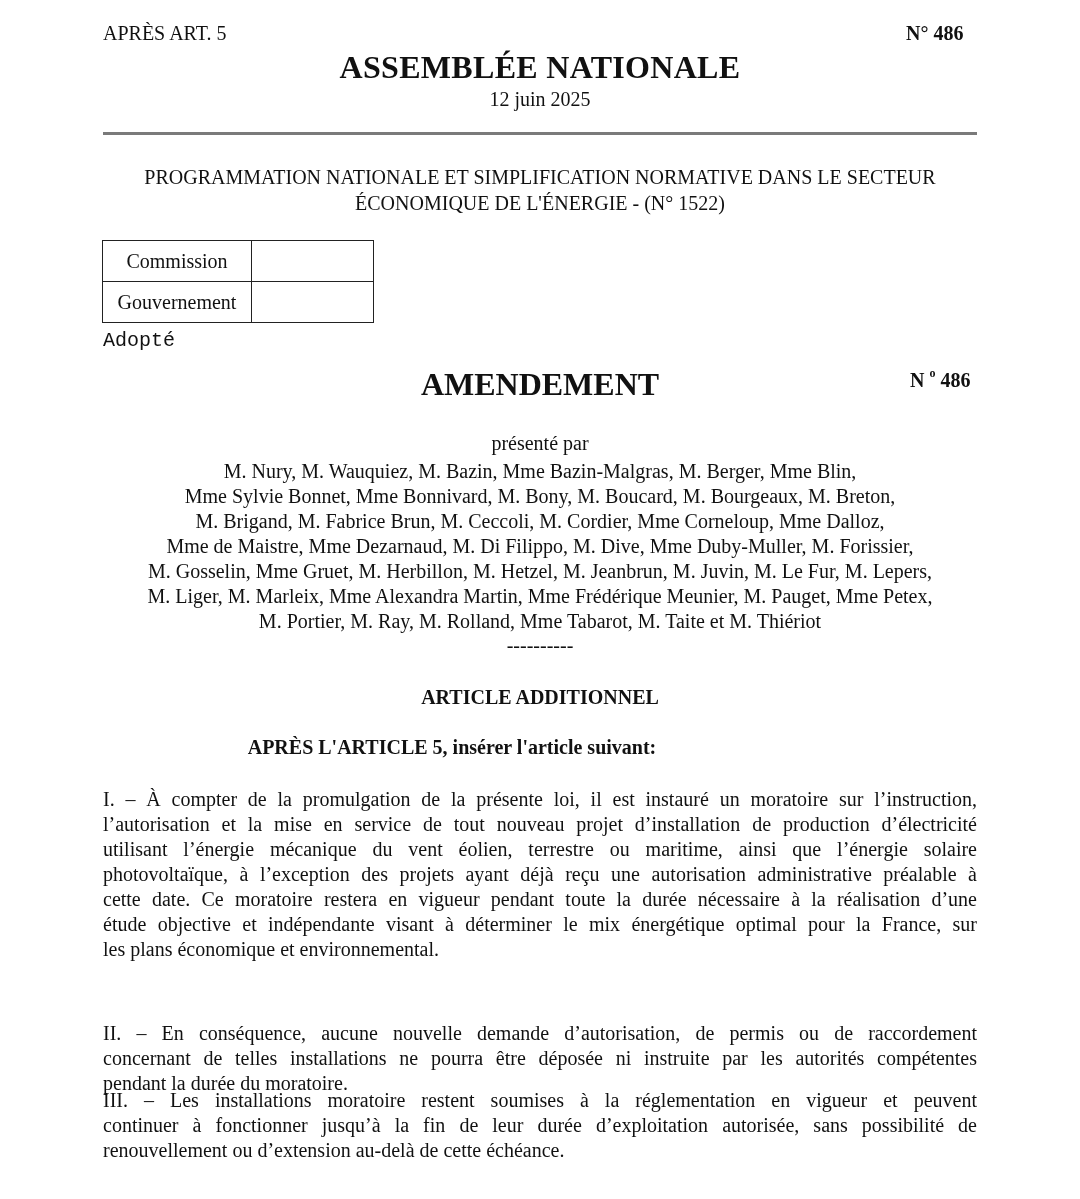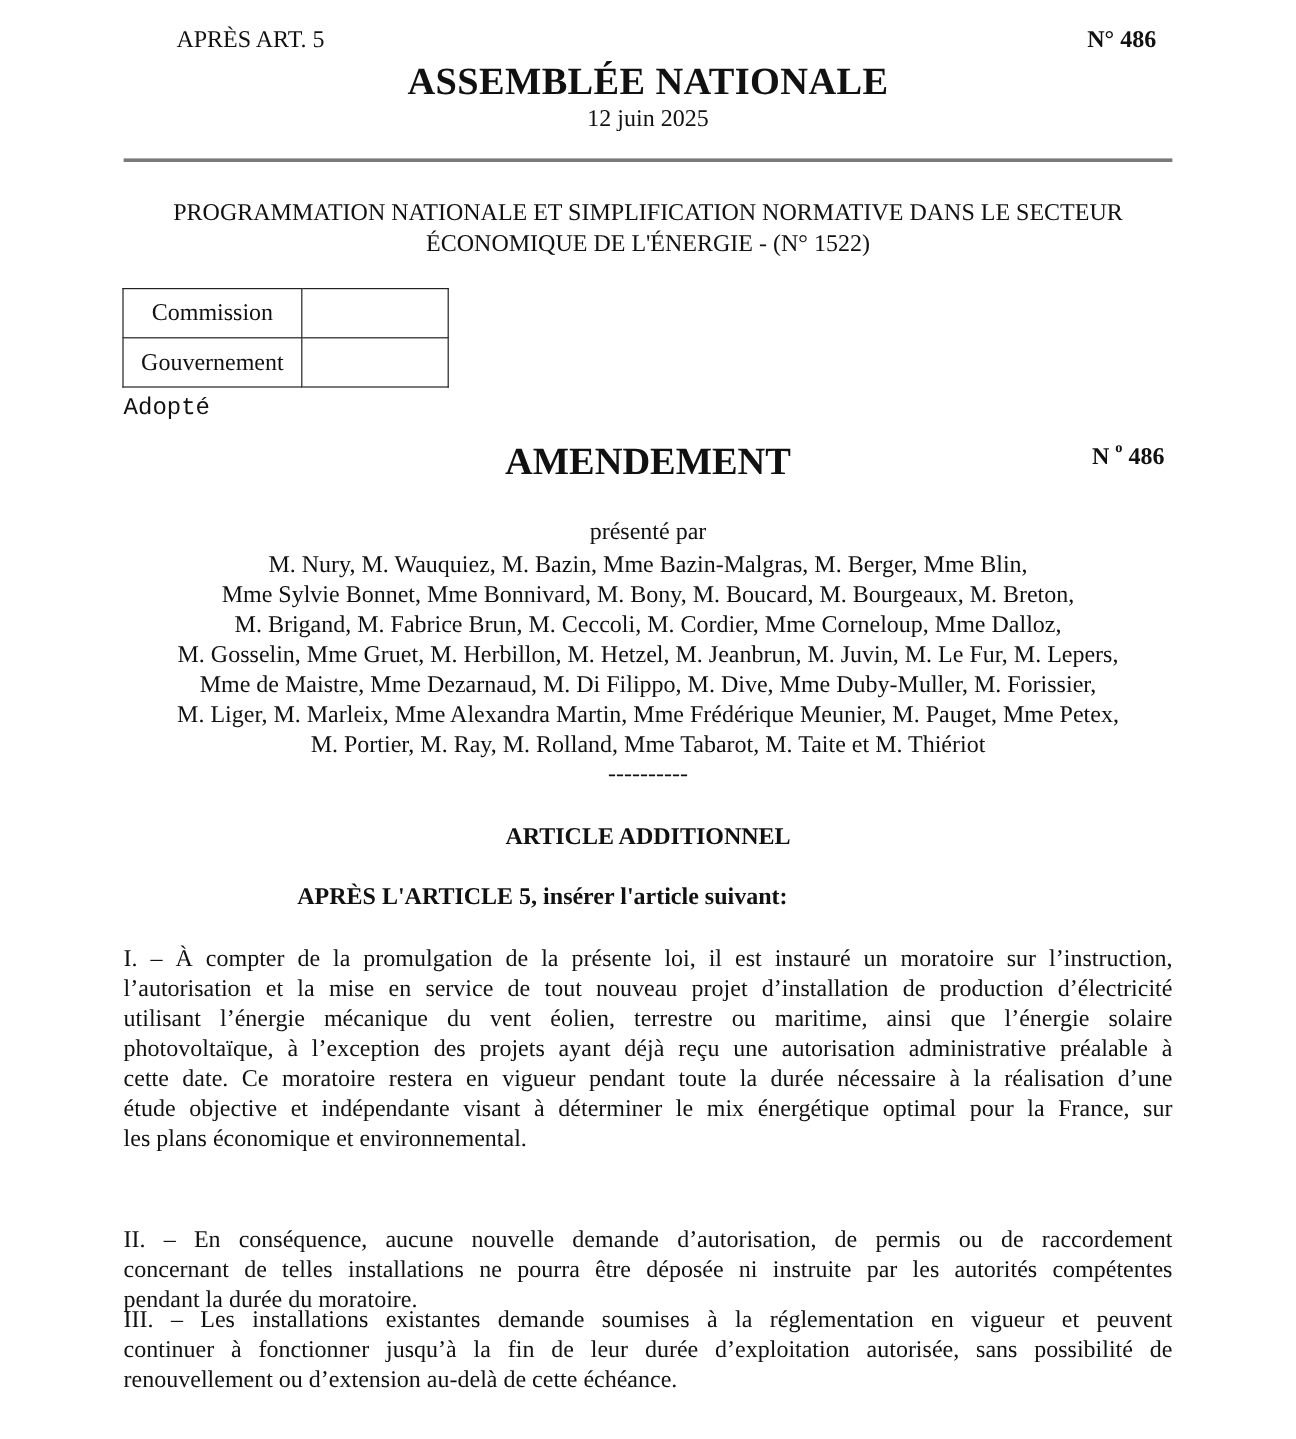--- a/index.html
+++ b/index.html
@@ -12,21 +12,20 @@
       height: 1199px;
       position: relative;
       overflow: hidden;
       font-family: "Liberation Serif", "DejaVu Serif", serif;
       color: #111111;
     }
     .abs { position: absolute; }
     .header-left {
       left: 103px; top: 22px;
       font-size: 20px;
-      margin-left: 44px;
     }
     .header-right {
       left: 906px; top: 22px;
       font-size: 20px;
       font-weight: bold;
       font-family: Liberation Serif, serif;
     }
     .assembly-title {
       left: 0; width: 1080px; top: 49px;
       text-align: center;
@@ -164,22 +163,22 @@
 
 <div class="abs amend-title">AMENDEMENT</div>
 <div class="abs amend-number"><span>N</span> <sup>o</sup> <span>486</span></div>
 
 <div class="abs presented">présenté par</div>
 
 <div class="abs authors">
   <div>M. Nury, M. Wauquiez, M. Bazin, Mme Bazin-Malgras, M. Berger, Mme Blin,</div>
   <div>Mme Sylvie Bonnet, Mme Bonnivard, M. Bony, M. Boucard, M. Bourgeaux, M. Breton,</div>
   <div>M. Brigand, M. Fabrice Brun, M. Ceccoli, M. Cordier, Mme Corneloup, Mme Dalloz,</div>
+  <div>Mme de Maistre, Mme Dezarnaud, M. Di Filippo, M. Dive, Mme Duby-Muller, M. Forissier,</div>
   <div>M. Gosselin, Mme Gruet, M. Herbillon, M. Hetzel, M. Jeanbrun, M. Juvin, M. Le Fur, M. Lepers,</div>
-  <div>Mme de Maistre, Mme Dezarnaud, M. Di Filippo, M. Dive, Mme Duby-Muller, M. Forissier,</div>
   <div>M. Liger, M. Marleix, Mme Alexandra Martin, Mme Frédérique Meunier, M. Pauget, Mme Petex,</div>
   <div>M. Portier, M. Ray, M. Rolland, Mme Tabarot, M. Taite et M. Thiériot</div>
 </div>
 
 <div class="abs dashes">----------</div>
 
 <div class="abs article-title">ARTICLE ADDITIONNEL</div>
 <div class="abs article-instruction">APRÈS L'ARTICLE 5, insérer l'article suivant:</div>
 
 <div class="abs para p1">
@@ -192,16 +191,16 @@
   <span class="line last">les plans économique et environnemental.</span>
 </div>
 
 <div class="abs para p2">
   <span class="line">II. – En conséquence, aucune nouvelle demande d’autorisation, de permis ou de raccordement</span>
   <span class="line">concernant de telles installations ne pourra être déposée ni instruite par les autorités compétentes</span>
   <span class="line last">pendant la durée du moratoire.</span>
 </div>
 
 <div class="abs para p3">
-  <span class="line">III. – Les installations existantes demande soumises à la réglementation en vigueur et peuvent</span>
+  <span class="line">III. – Les installations moratoire restent soumises à la réglementation en vigueur et peuvent</span>
   <span class="line">continuer à fonctionner jusqu’à la fin de leur durée d’exploitation autorisée, sans possibilité de</span>
   <span class="line last">renouvellement ou d’extension au-delà de cette échéance.</span>
 </div>
 
 </body></html>

